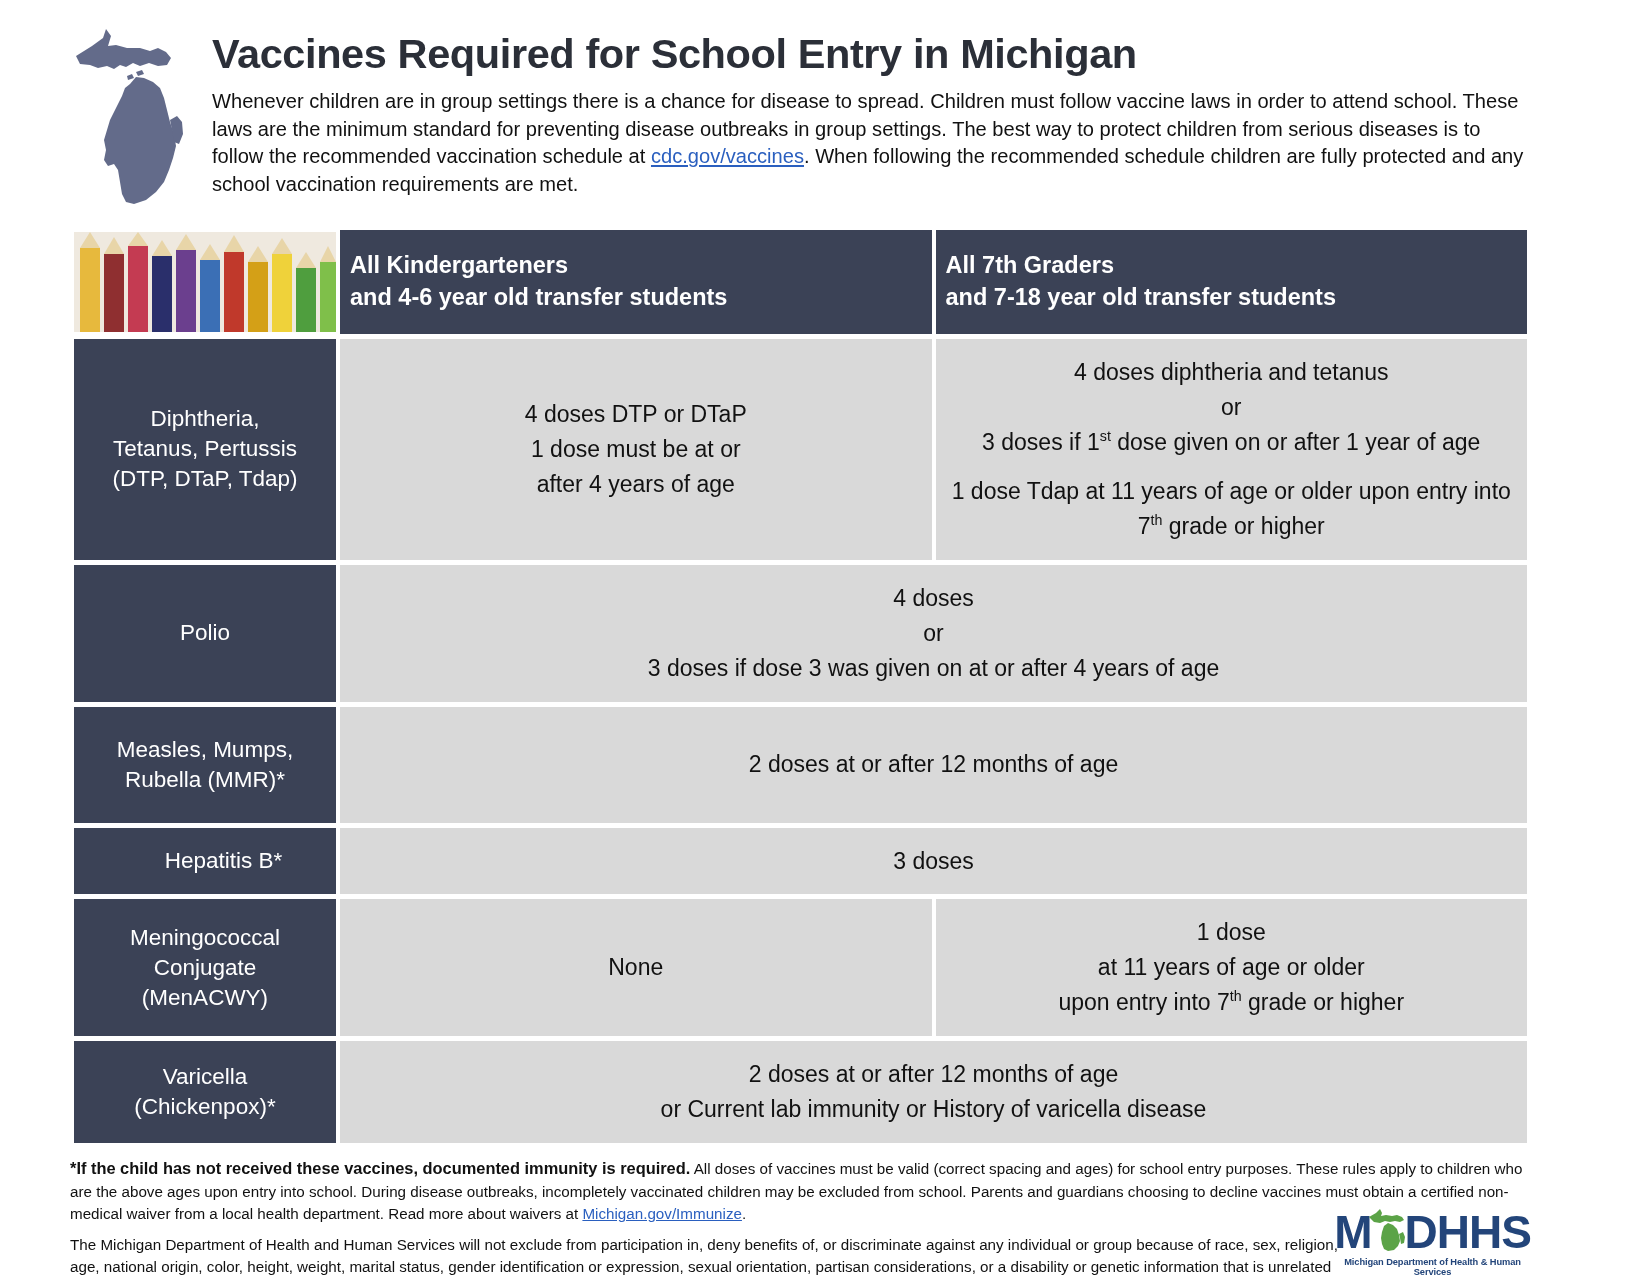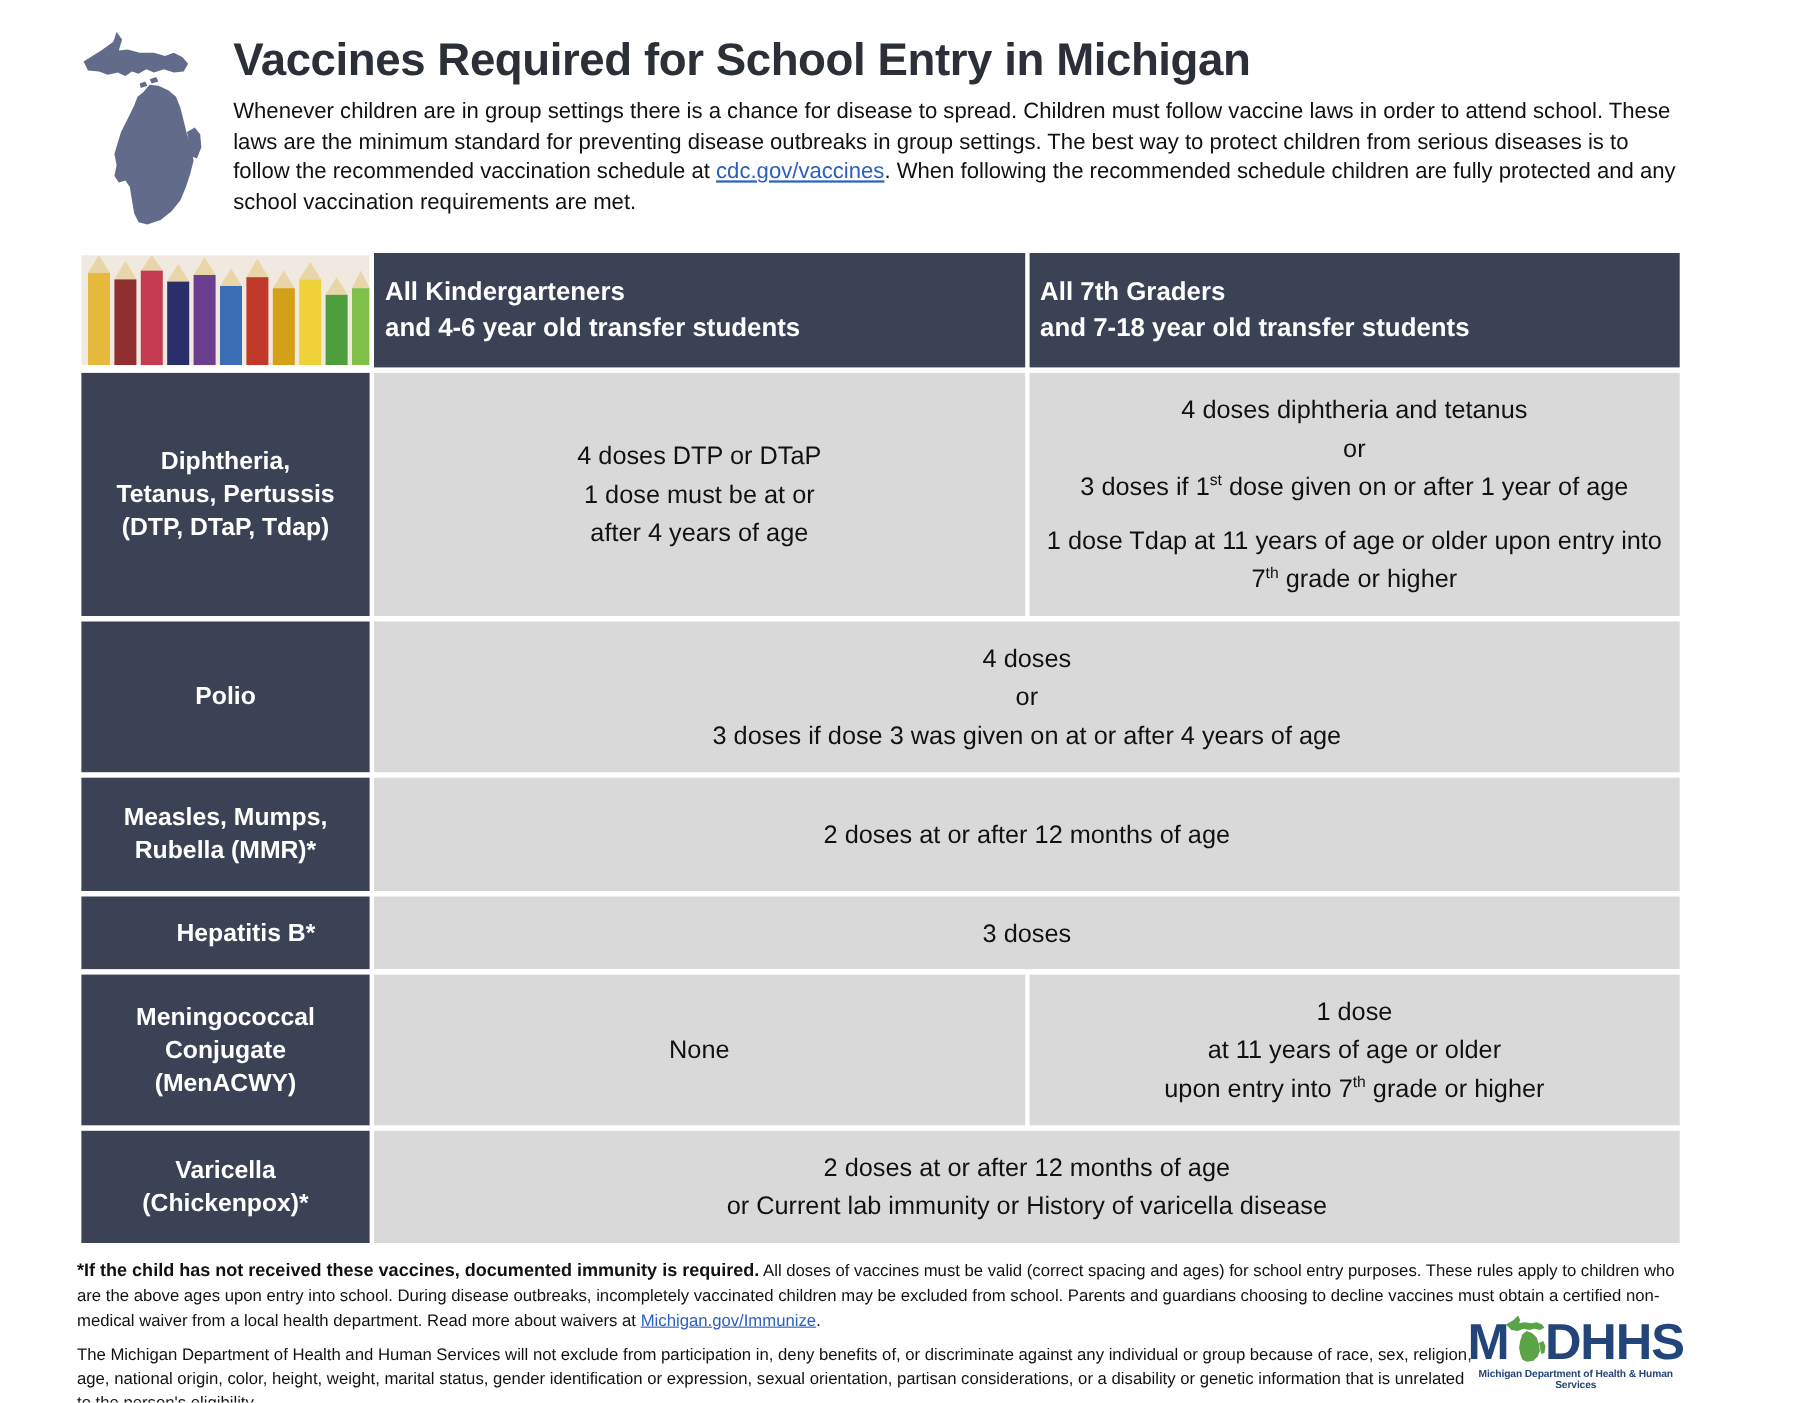--- a/index.html
+++ b/index.html
@@ -76,39 +76,39 @@
     font-size: 23.5px;
     line-height: 1.36;
     text-align: left;
     padding: 20px 10px;
   }
 
   .rowhead {
     width: 262px;
     background: #3b4256;
     color: #ffffff;
-    font-weight: bold;
+    font-weight: normal;
     font-size: 22.5px;
     line-height: 1.33;
     text-align: center;
     padding: 14px 8px;
   }
 
   .val {
     background: #d9d9d9;
     color: #111;
     font-size: 23px;
     line-height: 1.52;
     text-align: center;
     padding: 16px 14px;
   }
 
   .h-row1 .rowhead { height: 196px; }
   .h-row2 .rowhead { height: 108px; }
-  .h-row3 .rowhead { height: 103px; }
+  .h-row3 .rowhead { height: 116px; }
   .h-row4 .rowhead { height: 62px; padding-left: 45px; }
   .h-row5 .rowhead { height: 110px; }
   .h-row6 .rowhead { height: 90px; }
 
   sup { font-size: 0.62em; vertical-align: super; line-height: 0; }
 
   
   .foot {
     margin: 9px 70px 0 70px;
     width: 1465px;

